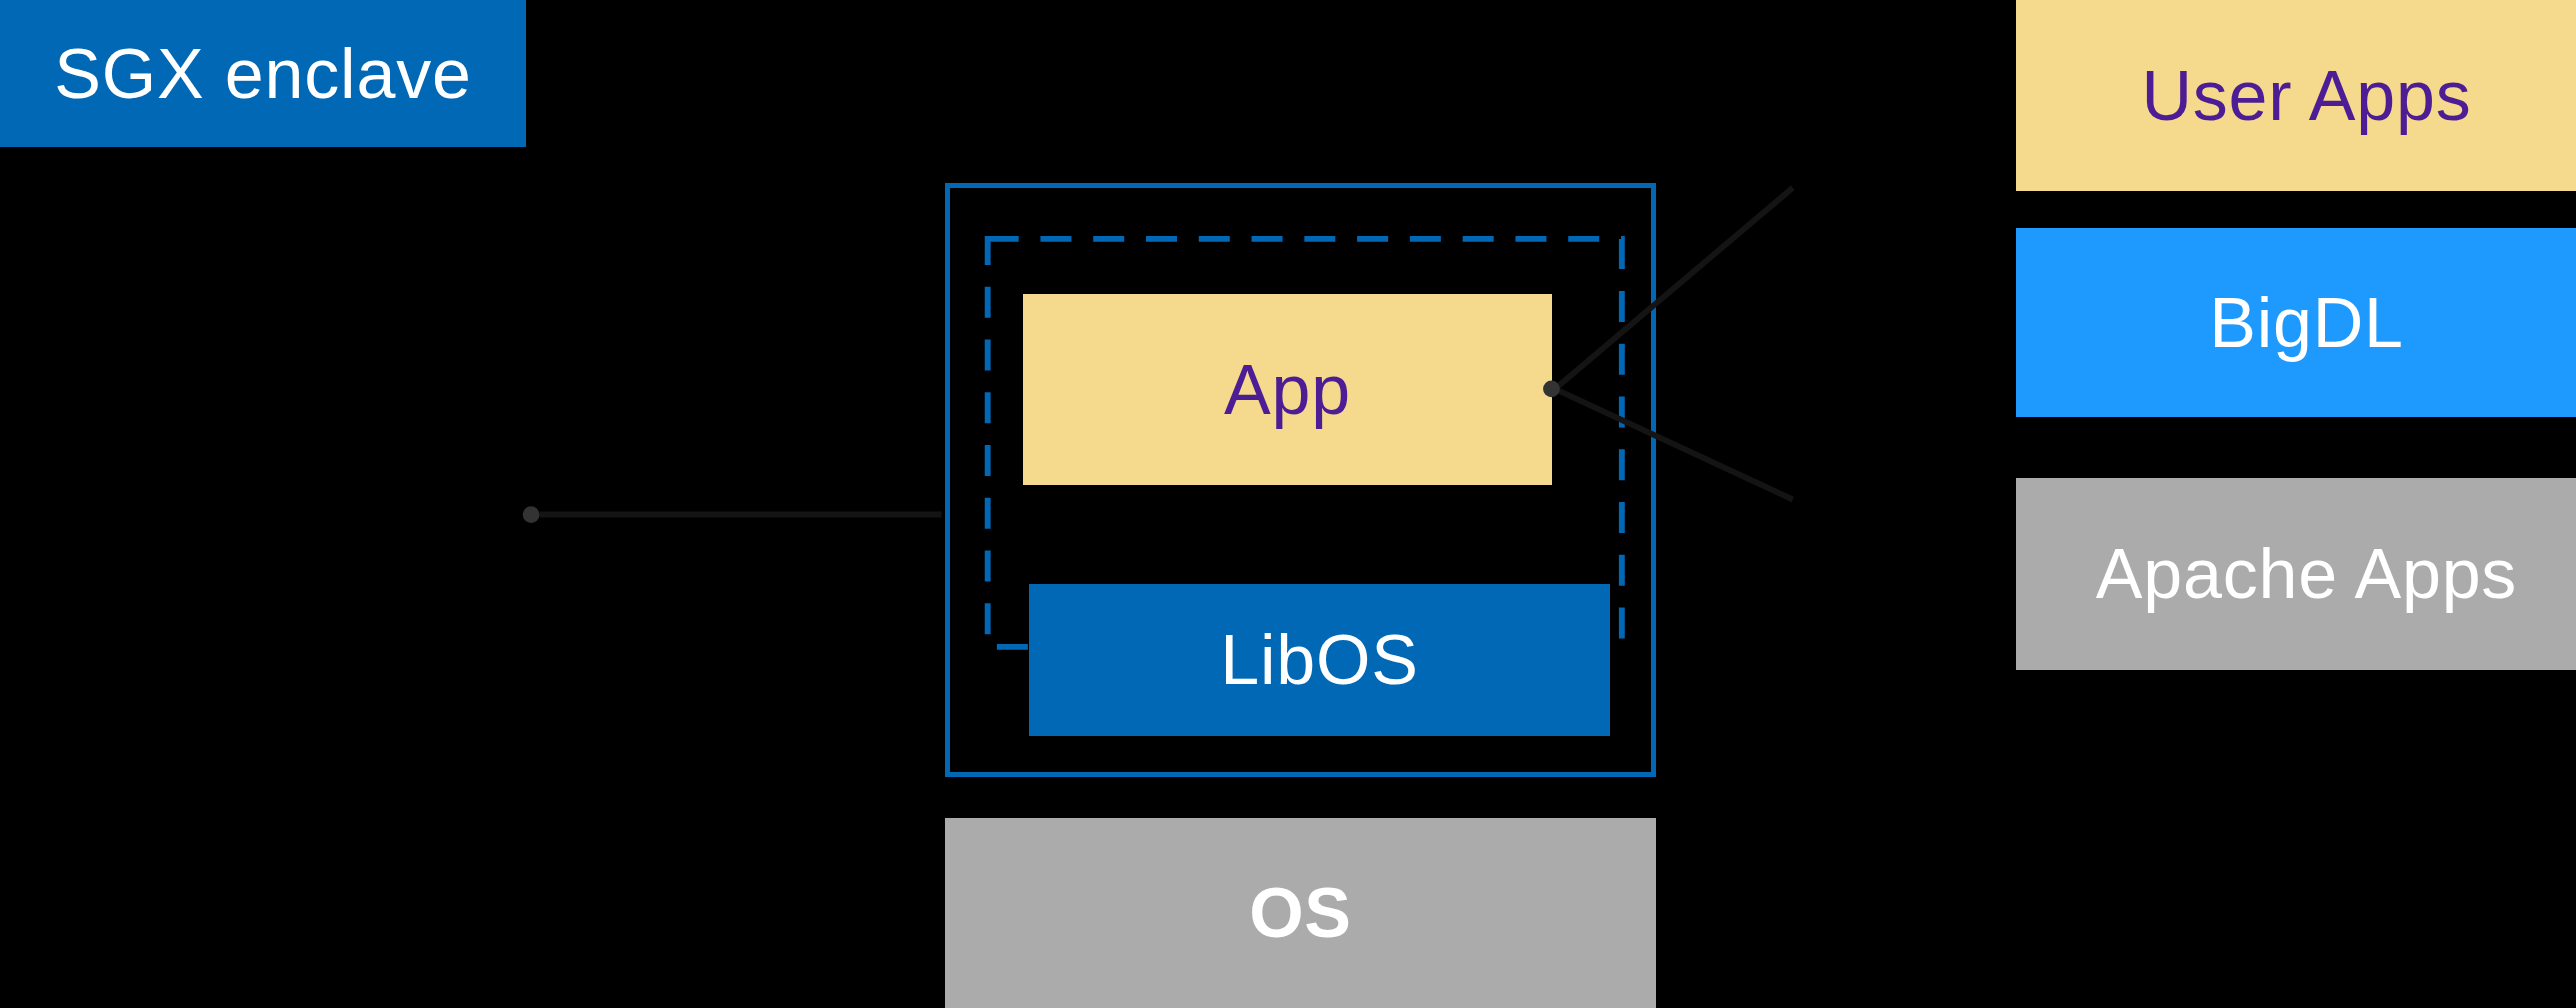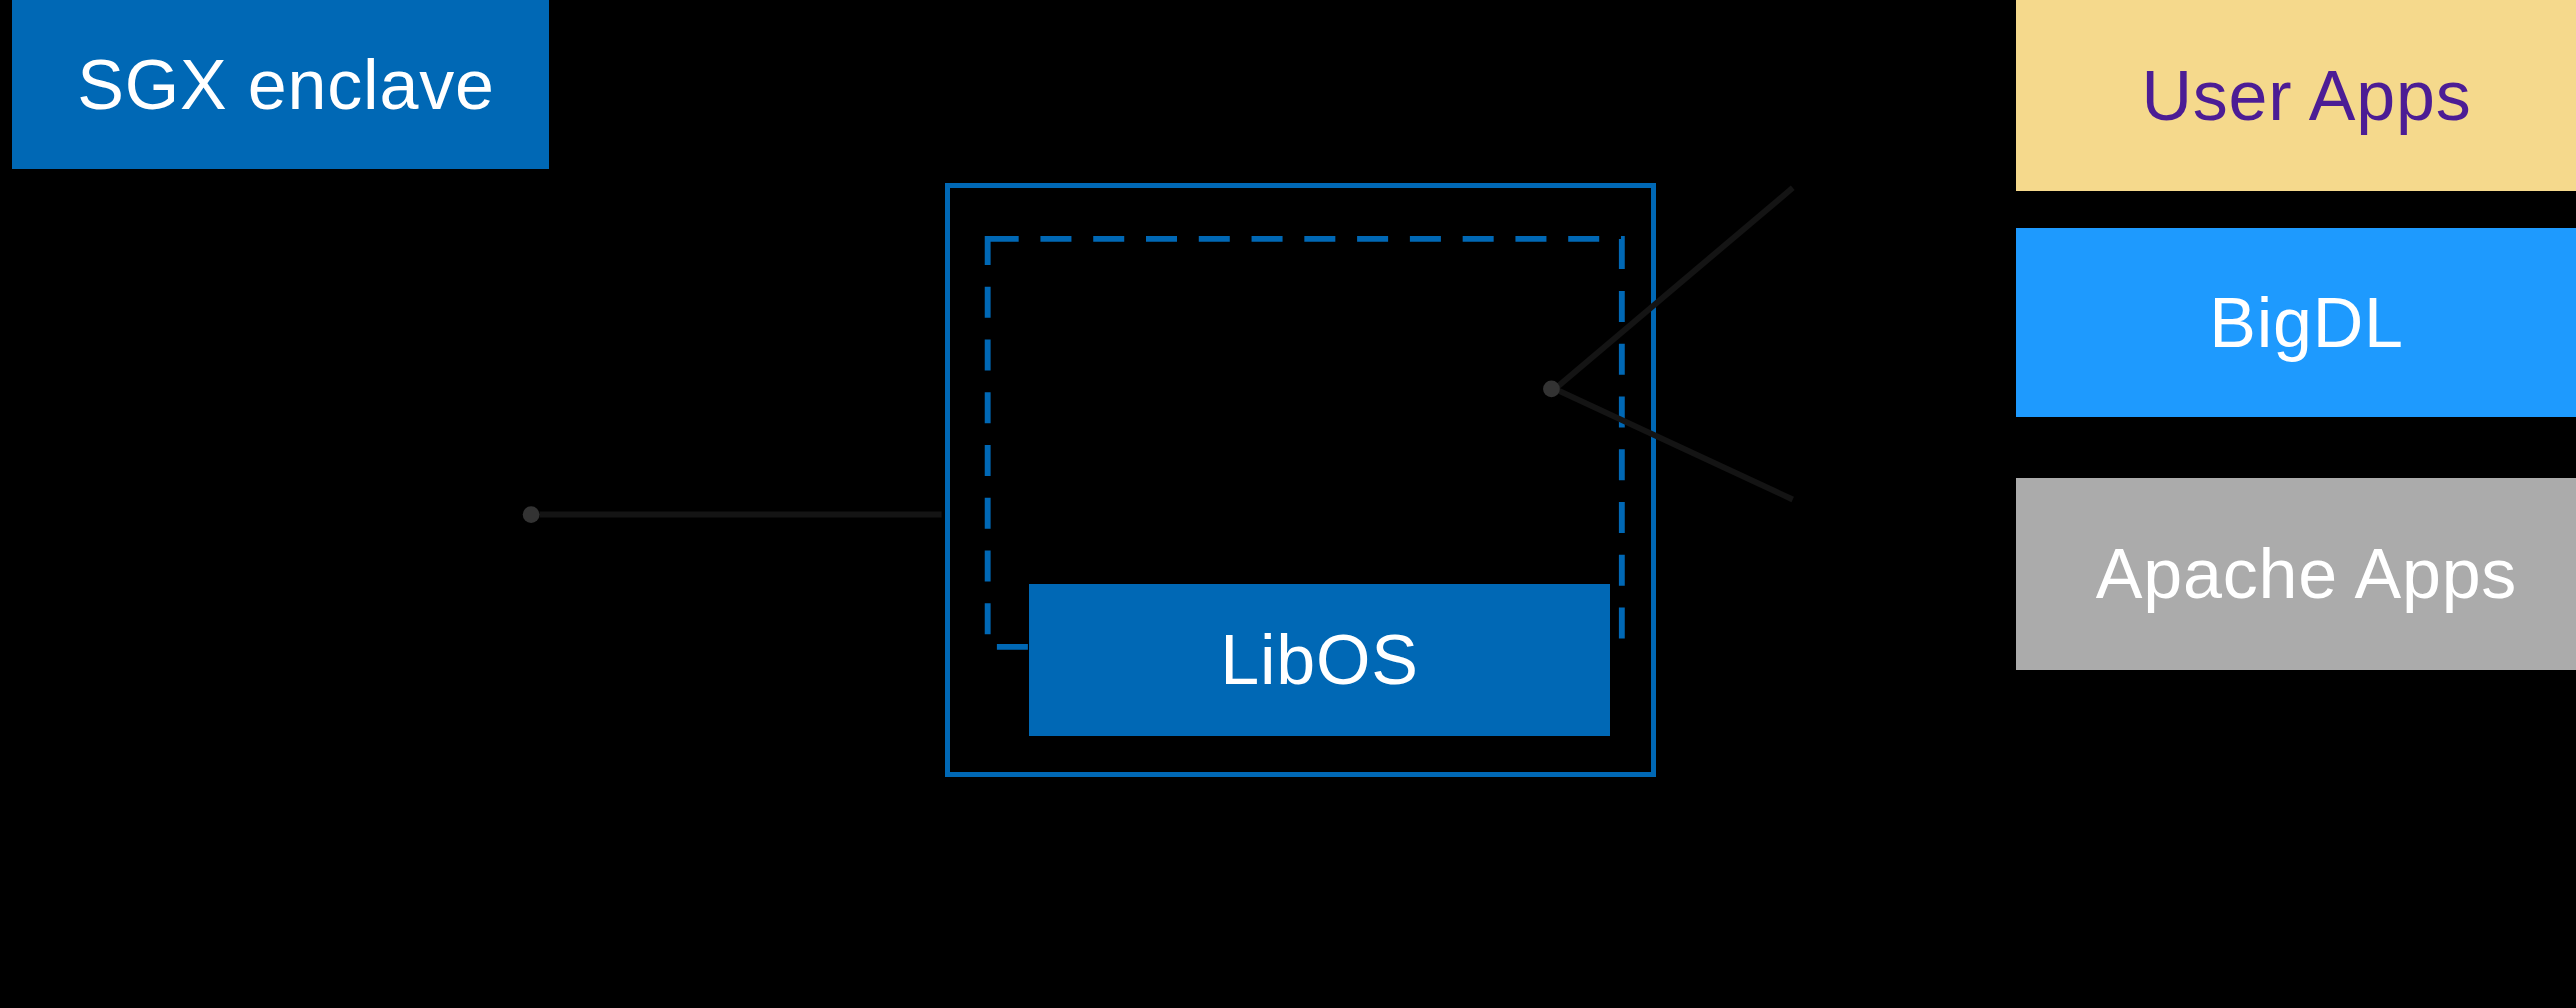--- a/index.html
+++ b/index.html
@@ -26,23 +26,22 @@
     font-size: 70px;
     letter-spacing: 0.8px;
     white-space: nowrap;
   }
   .light { color: #ffffff; }
   .dark  { color: #4c1d95; }
   .bold  { font-weight: bold; }
 
   
   .sgx {
-    left: 12px; top: 501; width: 526px; height: 169px;
+    left: 0; top: 501; width: 526px; height: 147px;
     background: var(--intel-blue);
-    padding-left: 11px;
   }
 
   
   .outer-border {
     position: absolute;
     left: 945px; top: 183px; width: 711px; height: 594px;
     border: 5px solid var(--intel-blue);
     box-sizing: border-box;
     background: transparent;
   }
@@ -103,25 +102,31 @@
   <div class="box sgx">
     <span class="lbl light">SGX enclave</span>
   </div>
 
   <div class="outer-border"></div>
 
   <svg class="layer" viewBox="0 0 3075 1204">
     <rect class="dashed-rect" x="1179" y="285" width="757" height="487"></rect>
   </svg>
 
+  <div class="box app">
+    <span class="lbl dark">App</span>
+  </div>
 
   <div class="box libos">
     <span class="lbl light">LibOS</span>
   </div>
 
+  <div class="box os">
+    <span class="lbl light bold">OS</span>
+  </div>
 
   <div class="box user-apps">
     <span class="lbl dark">User Apps</span>
   </div>
   <div class="box bigdl">
     <span class="lbl light">BigDL</span>
   </div>
   <div class="box spark">
     <span class="lbl light">Apache Apps</span>
   </div>

